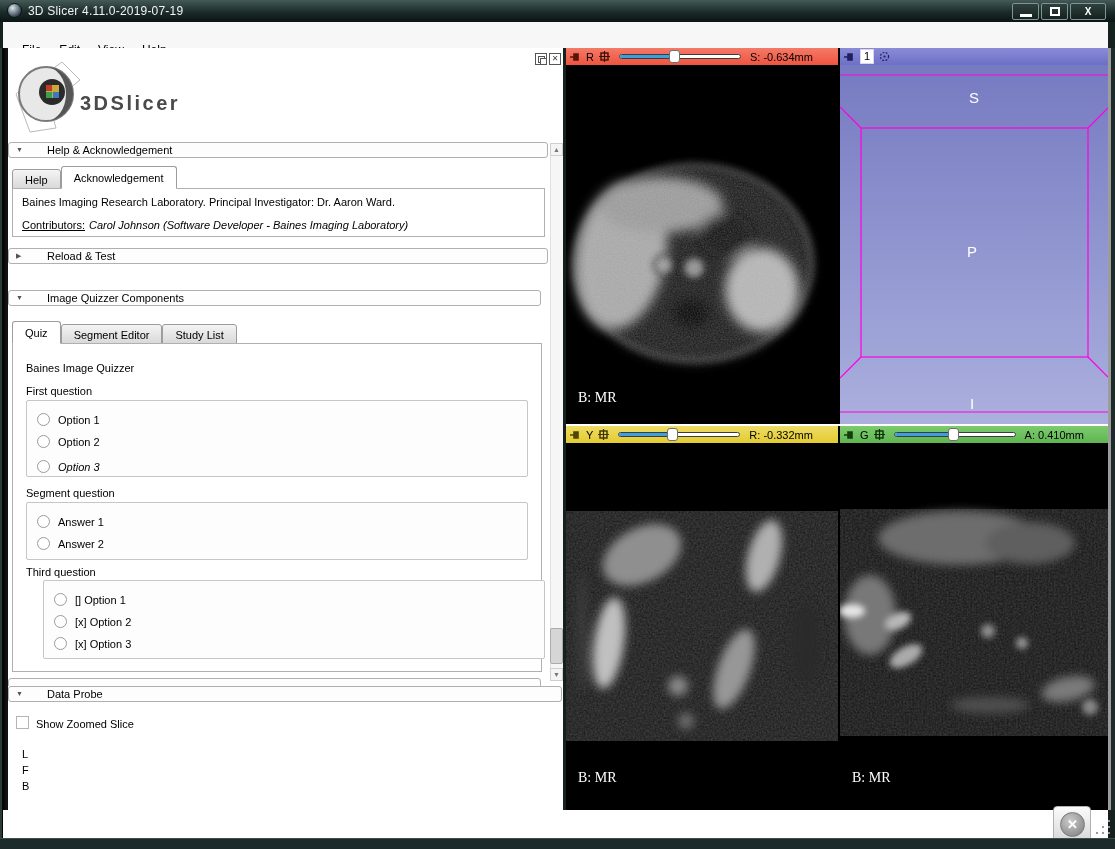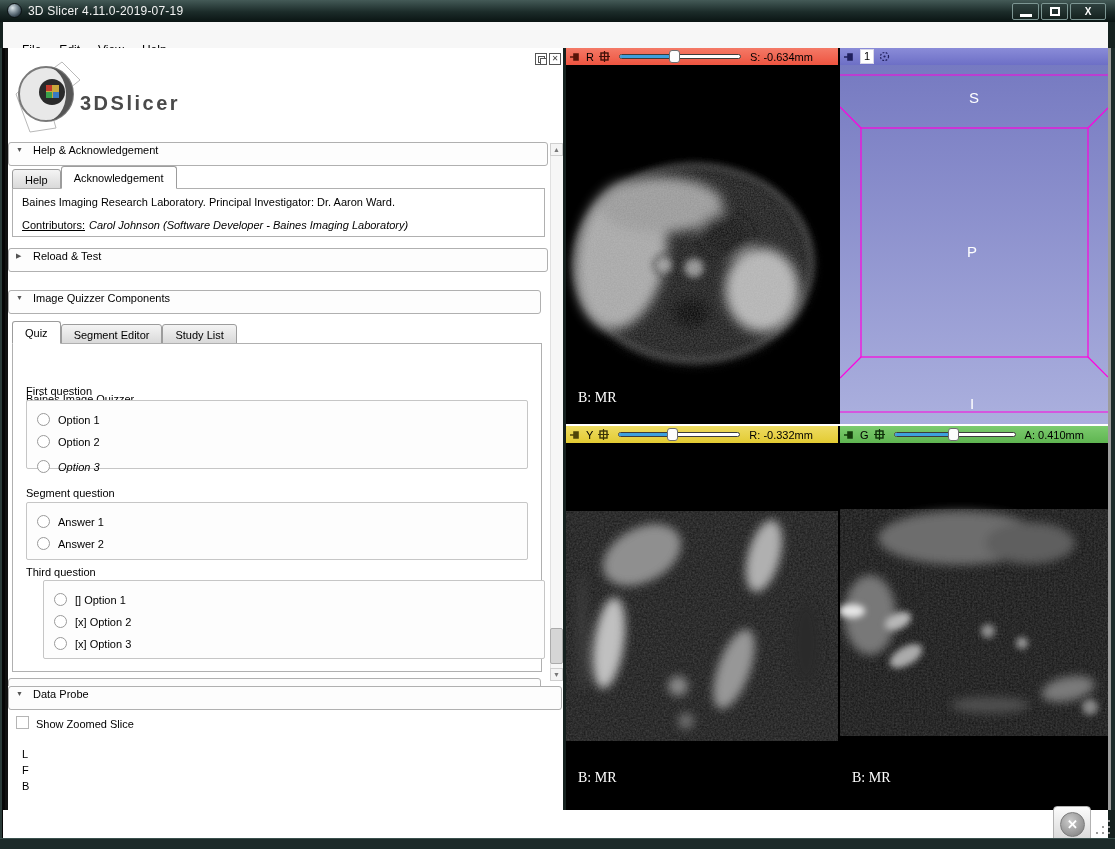--- a/index.html
+++ b/index.html
@@ -40,22 +40,22 @@
   #panel-popout{left:527px;top:5px;}
   #panel-popout:before{content:"";position:absolute;left:2px;top:2px;width:5px;height:5px;border:1px solid #555;background:#fff;}
   #panel-popout:after{content:"";position:absolute;left:4px;top:4px;width:5px;height:5px;border:1px solid #555;background:#fff;}
   #panel-close{left:541px;top:5px;}
 
   
   #logo{position:absolute;left:2px;top:6px;width:240px;height:88px;}
   #logo-text{position:absolute;left:70px;top:38px;font-size:20px;color:#4a4a4a;letter-spacing:2.5px;font-weight:600;}
 
   
-  .collapsible{position:absolute;height:24px;background:#fdfdfd;border:1px solid #b0b0b0;border-radius:3px;
-    line-height:14px;padding-left:24px;font-size:11px;color:#000;}
+  .collapsible{position:absolute;height:16px;background:#fdfdfd;border:1px solid #b0b0b0;border-radius:3px;
+    line-height:14px;padding-left:38px;font-size:11px;color:#000;}
   .coll-arrow{position:absolute;left:7px;top:0;font-size:7px;color:#555;line-height:14px;}
 
   
   .tabrow{position:absolute;display:flex;align-items:flex-end;}
   .tab{border:1px solid #9c9c9c;border-radius:3px 3px 0 0;padding:0 12px;font-size:11px;line-height:20px;
     background:linear-gradient(#f4f4f4,#d9d9d9);height:20px;}
   .tab.selected{background:#fff;height:23px;line-height:23px;border-bottom:1px solid #fff;position:relative;z-index:3;}
 
   .content-box{position:absolute;background:#fff;border:1px solid #b0b0b0;}
   .u{text-decoration:underline;}
@@ -185,24 +185,24 @@
       <span>Image Quizzer Components</span>
     </div>
 
     <div class="tabrow" style="left:4px;top:272px;height:24px;">
       <div class="tab selected">Quiz</div>
       <div class="tab">Segment Editor</div>
       <div class="tab">Study List</div>
     </div>
     <div class="content-box" style="left:4px;top:295px;width:530px;height:329px;"></div>
 
-    <div class="qlabel" style="left:18px;top:314px;margin-top:31px;">Baines Image Quizzer</div>
+    <div class="qlabel" style="left:18px;top:314px;">Baines Image Quizzer</div>
 
     <div class="qlabel" style="left:18px;top:337px;">First question</div>
-    <div class="groupbox" style="left:18px;top:352px;width:502px;height:69px;">
+    <div class="groupbox" style="left:18px;top:352px;width:502px;height:77px;">
       <div class="radio-row" style="left:10px;top:11px;">
         <span class="radio"></span>
           <span>Option 1</span>
       </div>
       <div class="radio-row" style="left:10px;top:33px;">
         <span class="radio"></span>
           <span>Option 2</span>
       </div>
       <div class="radio-row" style="left:10px;top:58px;font-style:italic;">
         <span class="radio"></span>

